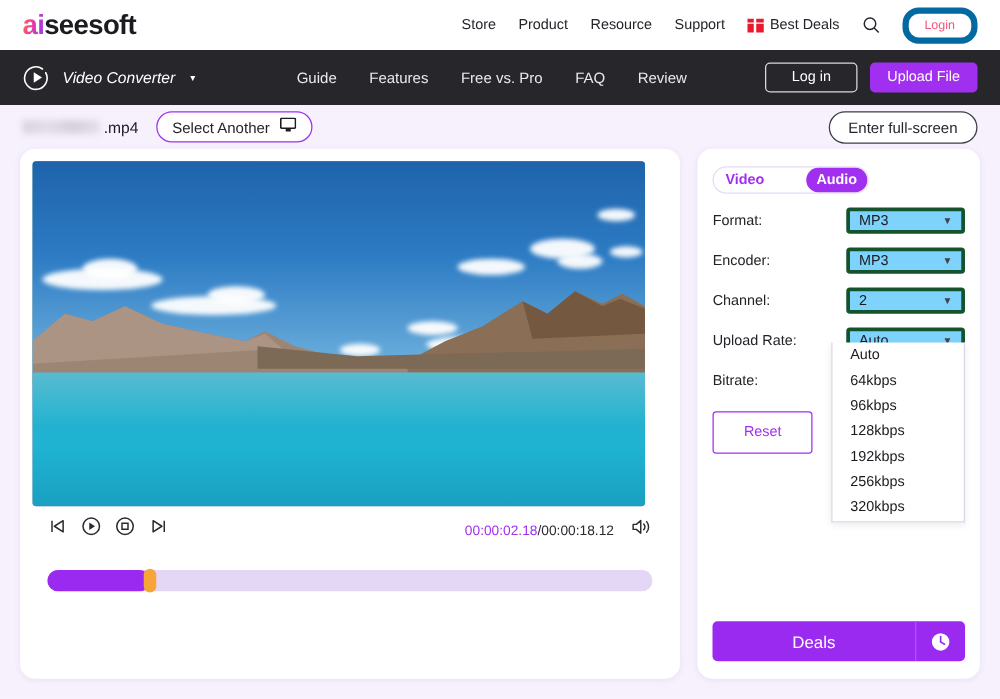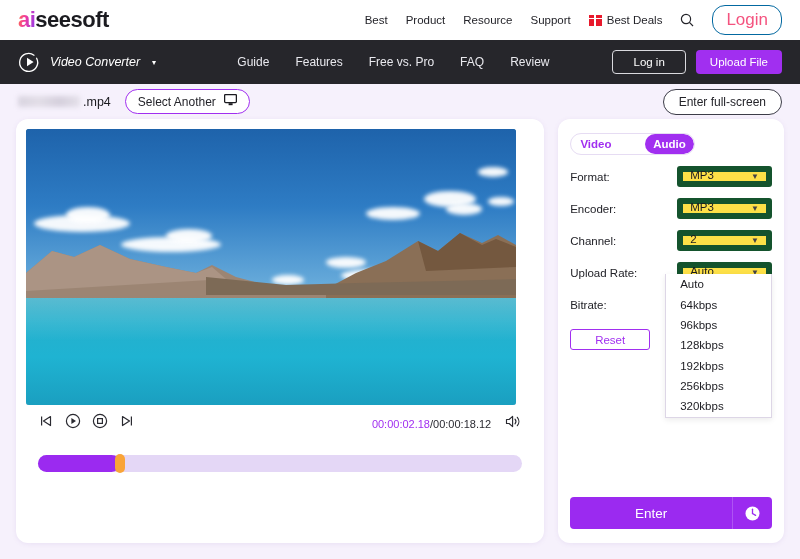--- a/index.html
+++ b/index.html
@@ -28,22 +28,22 @@
   }
   .deals { display: flex; align-items: center; gap: 5px; }
   .gift-ico { width: 13px; height: 11px; position: relative; flex: none; }
   .gift-ico i { position: absolute; background: #e8192c; display: block; }
   .gift-ico i:nth-child(1){ left:0; top:0; width:5px; height:3px; }
   .gift-ico i:nth-child(2){ left:7px; top:0; width:6px; height:3px; }
   .gift-ico i:nth-child(3){ left:0; top:4.5px; width:5px; height:6.5px; }
   .gift-ico i:nth-child(4){ left:7px; top:4.5px; width:6px; height:6.5px; }
   .search-ico { width: 14px; height: 14px; }
   .login-btn {
-    border: 1px solid #0369a1; color: #f4537f; background: #fff;
-    border-radius: 13px; font-size: 17px; padding: 4px 13px; cursor: pointer;
+    border: 5px solid #0369a1; color: #f4537f; background: #fff;
+    border-radius: 13px; font-size: 10px; padding: 4px 13px; cursor: pointer;
     font-family: inherit;
   }
 
   
   .darknav {
     height: 44px; background: #26262b;
     display: flex; align-items: center; padding: 0 18px;
   }
   .brandgrp { display: flex; align-items: center; gap: 10px; }
   .playcirc { width: 22px; height: 22px; flex:none; }
@@ -142,28 +142,28 @@
   .toggle div {
     flex: 1; display: flex; align-items: center; justify-content: center;
     font-size: 11.5px; cursor: pointer; font-weight: bold;
   }
   .tg-off { color: #a12ff0; }
   .tg-on { color: #fff; background: #a12ff0; border-radius: 11px; }
 
   .frow { display: flex; align-items: center; margin-top: 11px; }
   .flabel { font-size: 11.5px; color: #222228; width: 107px; }
   .sel {
-    flex: 1; height: 21px; border: 6px solid #14532d; border-radius: 3px;
-    background: #fde047; font-size: 11.5px; color: #1b1b20;
-    display: flex; align-items: flex-end; padding: 0 7px; cursor: pointer; position: relative;
+    flex: 1; height: 21px; border: 3px solid #14532d; border-radius: 3px;
+    background: #7dd3fc; font-size: 11.5px; color: #1b1b20;
+    display: flex; align-items: center; padding: 0 7px; cursor: pointer; position: relative;
   }
   .sel .car { margin-left: auto; font-size: 8px; color: #444; }
 
   .reset {
-    margin-top: 14px; width: 80px; height: 21px; border: 1px solid #a12ff0;
+    margin-top: 14px; width: 80px; height: 34px; border: 1px solid #a12ff0;
     border-radius: 3px; background: #fff; color: #a12ff0; font-size: 11.5px;
     cursor: pointer; font-family: inherit;
   }
 
   .ddlist {
     position: absolute; left: 107px; right: 12px; top: 155px;
     background: #fff; border: 1px solid #ddd6e6; border-top: none;
     z-index: 9; box-shadow: 0 2px 6px rgba(0,0,0,.08);
   }
   .ddlist div {
@@ -185,21 +185,21 @@
 </style>
 </head>
 <body>
 
 <div class="topbar">
   <div class="logo">
     <span class="ai">ai</span>
       <span class="rest">seesoft</span>
   </div>
   <div class="topnav">
-    <a href="#">Best</a>
+    <a href="#">Store</a>
     <a href="#">Product</a>
     <a href="#">Resource</a>
     <a href="#">Support</a>
     <a href="#" class="deals">
       <span class="gift-ico">
           <i></i>
           <i></i>
           <i></i>
           <i></i>
         </span>
@@ -383,21 +383,21 @@
       <div>Auto</div>
       <div>64kbps</div>
       <div>96kbps</div>
       <div>128kbps</div>
       <div>192kbps</div>
       <div>256kbps</div>
       <div>320kbps</div>
     </div>
 
     <div class="savewrap">
-      <button class="savebtn">Enter</button>
+      <button class="savebtn">Deals</button>
       <span class="savehist">
         <svg width="17" height="17" viewBox="0 0 17 17">
             <circle cx="8.5" cy="8.5" r="7" fill="#fff"></circle>
             <line x1="8.5" y1="8.5" x2="8.5" y2="4.2" stroke="#9b2af0" stroke-width="1.3" stroke-linecap="round"></line>
             <line x1="8.5" y1="8.5" x2="11.6" y2="10.4" stroke="#9b2af0" stroke-width="1.3" stroke-linecap="round"></line>
           </svg>
       </span>
     </div>
   </div>
 </div>

